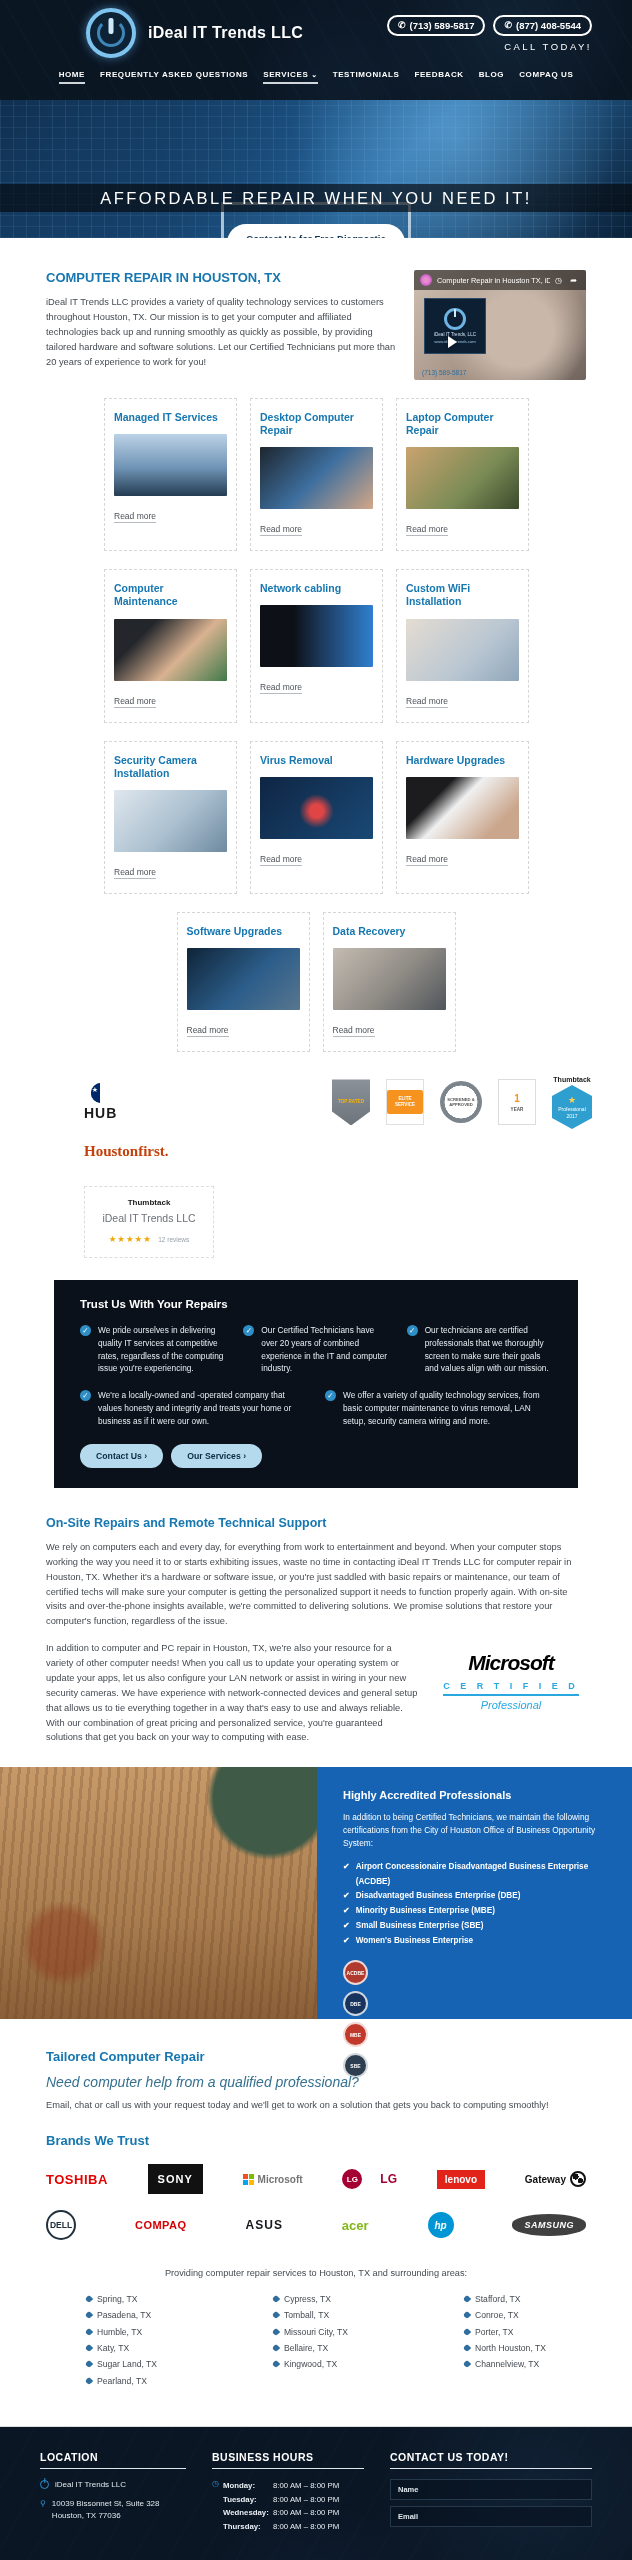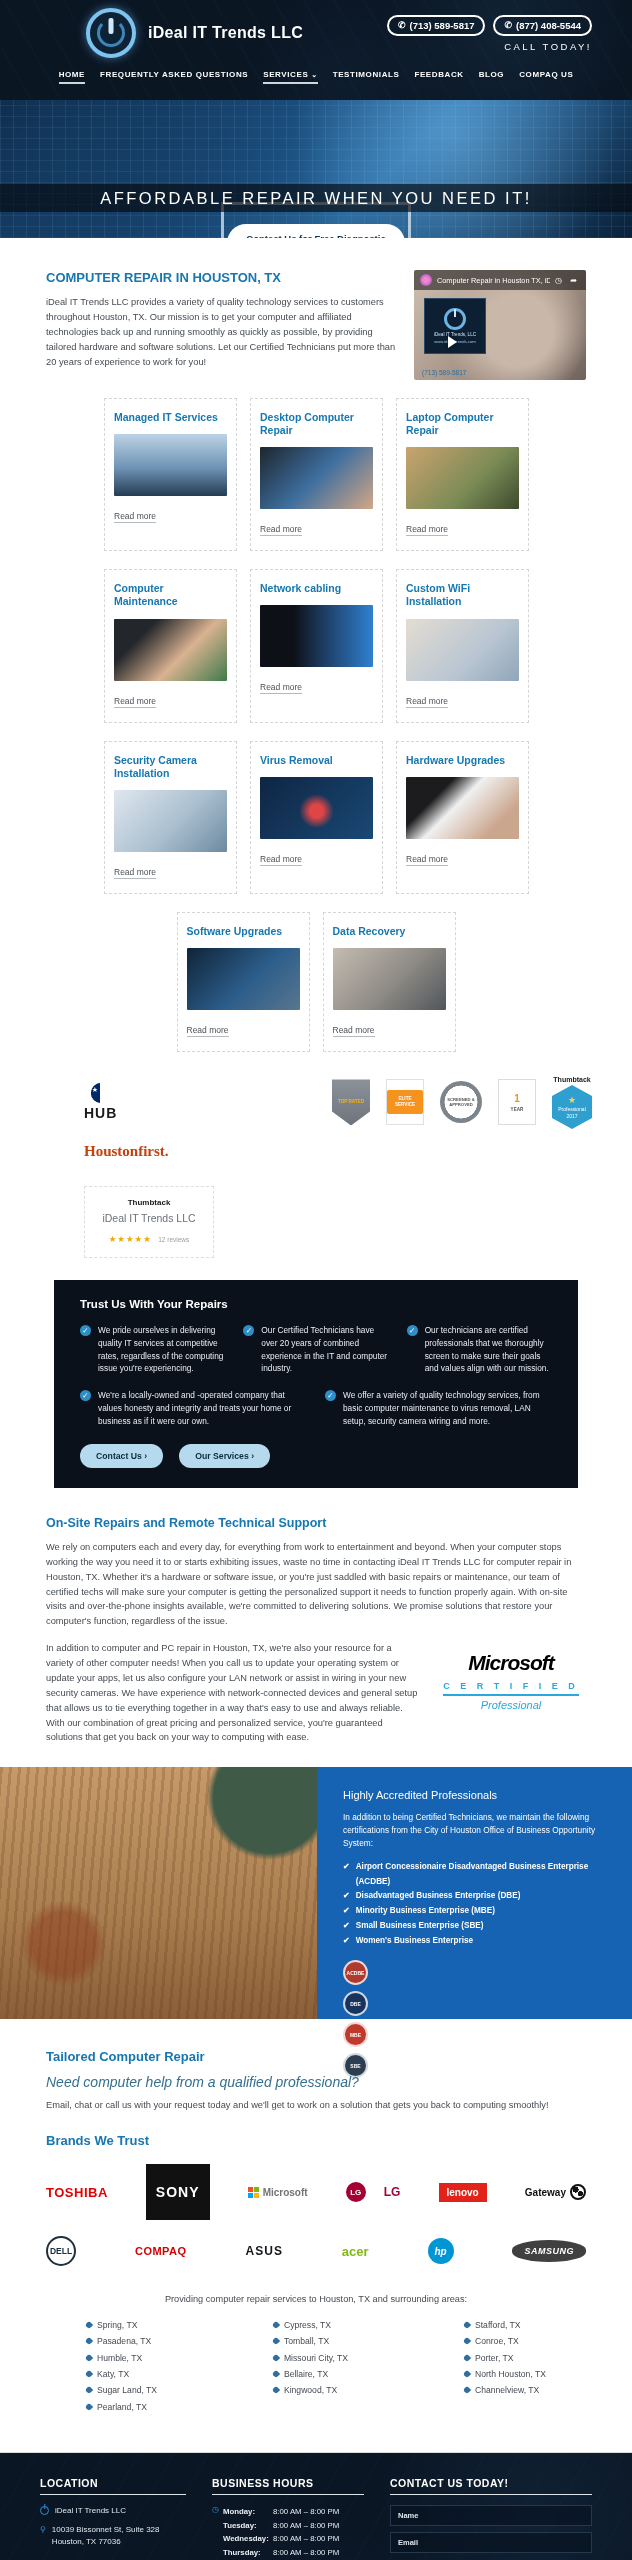--- a/index.html
+++ b/index.html
@@ -121,21 +121,21 @@
 
   
   .trust { margin:22px 54px 0; background:#0a111b; padding:18px 26px 20px; }
   .trust h2 { color:#fff; font-size:11.5px; font-weight:bold; margin-bottom:14px; }
   .t-row { display:flex; gap:18px; margin-bottom:14px; }
   .t-item { display:flex; gap:7px; flex:1; }
   .t-item p { color:#e9eef3; font-size:8.3px; line-height:1.55; }
   .ck { width:11px; height:11px; border-radius:50%; background:#2e8fc6; color:#fff; font-size:7.5px;
     line-height:11px; text-align:center; flex:none; margin-top:1px; }
   .t-row.two .t-item { flex:1.2; }
-  .trust-btns { display:flex; gap:16px; margin-top:16px; }
+  .trust-btns { display:flex; gap:8px; margin-top:16px; }
   .tbtn { background:#b5daee; border:none; color:#0b2c42; font-family:inherit; font-weight:bold; font-size:8.7px;
     padding:7px 16px; border-radius:15px; cursor:pointer; }
 
   
   .onsite { padding:28px 46px 22px; }
   .onsite .sec-h { font-size:12.5px; }
   .onsite-flex { display:flex; gap:18px; margin-top:12px; }
   .onsite-flex p { flex:1; }
   .ms-logo { width:150px; flex:none; text-align:center; padding-top:10px; }
   .ms-name { font-size:21px; font-weight:800; color:#000; letter-spacing:-1px; font-style:italic; }
@@ -144,38 +144,38 @@
   .ms-prof { color:#29a8e0; font-size:11px; font-style:italic; margin-top:3px; }
 
   
   .accred { display:flex; height:252px; }
   .accred-photo { width:317px; flex:none;
     background: radial-gradient(circle at 85% 12%, #3f5a46 0 16%, transparent 18%),
       radial-gradient(circle at 20% 70%, rgba(140,60,30,.5) 0 10%, transparent 14%),
       repeating-linear-gradient(95deg, rgba(90,55,30,.22) 0 3px, transparent 3px 9px),
       linear-gradient(180deg,#c89a6a,#a97d4e 60%,#8a5f38); }
   .accred-panel { flex:1; background:#1563b2; color:#fff; padding:22px 22px 14px 26px; }
-  .accred-panel h2 { font-size:11px; font-weight:normal; margin-bottom:10px; }
+  .accred-panel h2 { font-size:11px; font-weight:bold; margin-bottom:10px; }
   .accred-panel .lead { font-size:8.3px; line-height:1.55; margin-bottom:10px; }
   .a-item { display:flex; gap:6px; font-size:8.2px; font-weight:bold; line-height:1.8; }
   .a-item .vk { font-size:8px; }
   .badge-stack { display:flex; flex-direction:column; gap:6px; margin-top:12px; }
   .cbadge { width:25px; height:25px; border-radius:50%; color:#fff; font-size:5px; font-weight:bold;
     display:flex; align-items:center; justify-content:center; border:2px solid rgba(255,255,255,.8); }
   .cb0{background:#b03a2e;} .cb1{background:#17335e;} .cb2{background:#c0392b;} .cb3{background:#2c3e50;}
 
   
   .tailored { padding:30px 46px 0; }
   .tailored .q { font-size:14px; font-style:italic; color:#35708f; margin-bottom:8px; }
 
   
   .brands { padding:20px 46px 0; }
   .brand-row { display:flex; align-items:center; justify-content:space-between; margin-top:16px; }
   .lg-toshiba { color:#e60000; font-weight:bold; font-size:13px; letter-spacing:.5px; }
-  .lg-sony { background:#111; color:#fff; font-weight:bold; font-size:14px; padding:20px 10px; letter-spacing:1px; }
+  .lg-sony { background:#111; color:#fff; font-weight:bold; font-size:11px; padding:9px 10px; letter-spacing:1px; }
   .lg-ms { display:flex; align-items:center; gap:4px; color:#737373; font-weight:bold; font-size:10px; }
   .ms-win { width:11px; height:11px; display:grid; grid-template-columns:1fr 1fr; gap:1px; }
   .ms-win i { display:block; } .ms-win i:nth-child(1){background:#f25022;} .ms-win i:nth-child(2){background:#7fba00;}
   .ms-win i:nth-child(3){background:#00a4ef;} .ms-win i:nth-child(4){background:#ffb900;}
   .lg-lg { display:flex; align-items:center; gap:18px; color:#a50034; font-weight:bold; font-size:12px; }
   .lg-circle { width:20px; height:20px; border-radius:50%; background:#a50034; color:#fff; font-size:8px;
     display:flex; align-items:center; justify-content:center; }
   .lg-lenovo { background:#e2231a; color:#fff; font-size:10px; font-weight:bold; padding:4px 8px; }
   .lg-gateway { display:flex; align-items:center; gap:4px; color:#111; font-weight:bold; font-size:10px; }
   .cow { width:16px; height:16px; border-radius:50%; border:2px solid #111;

